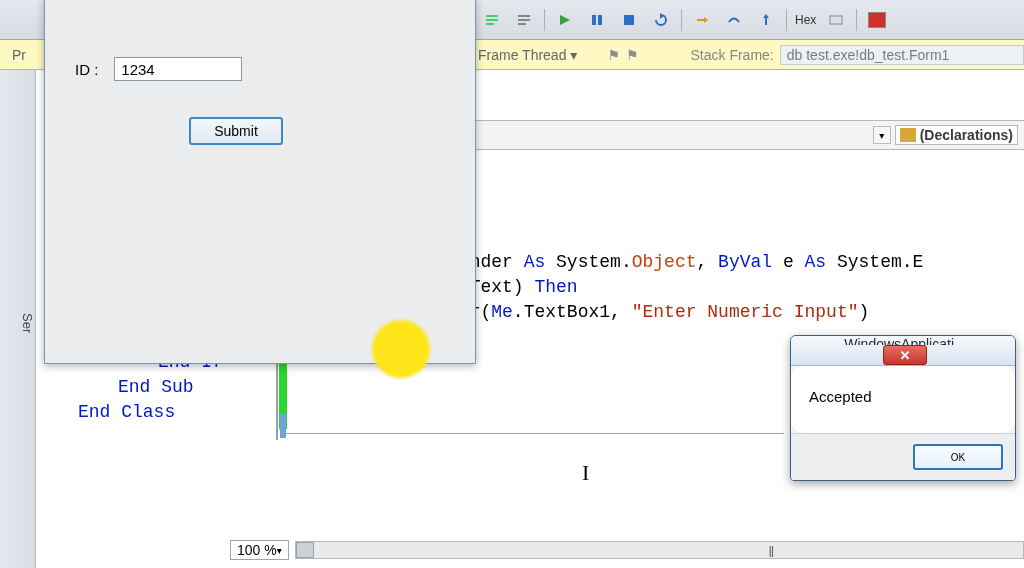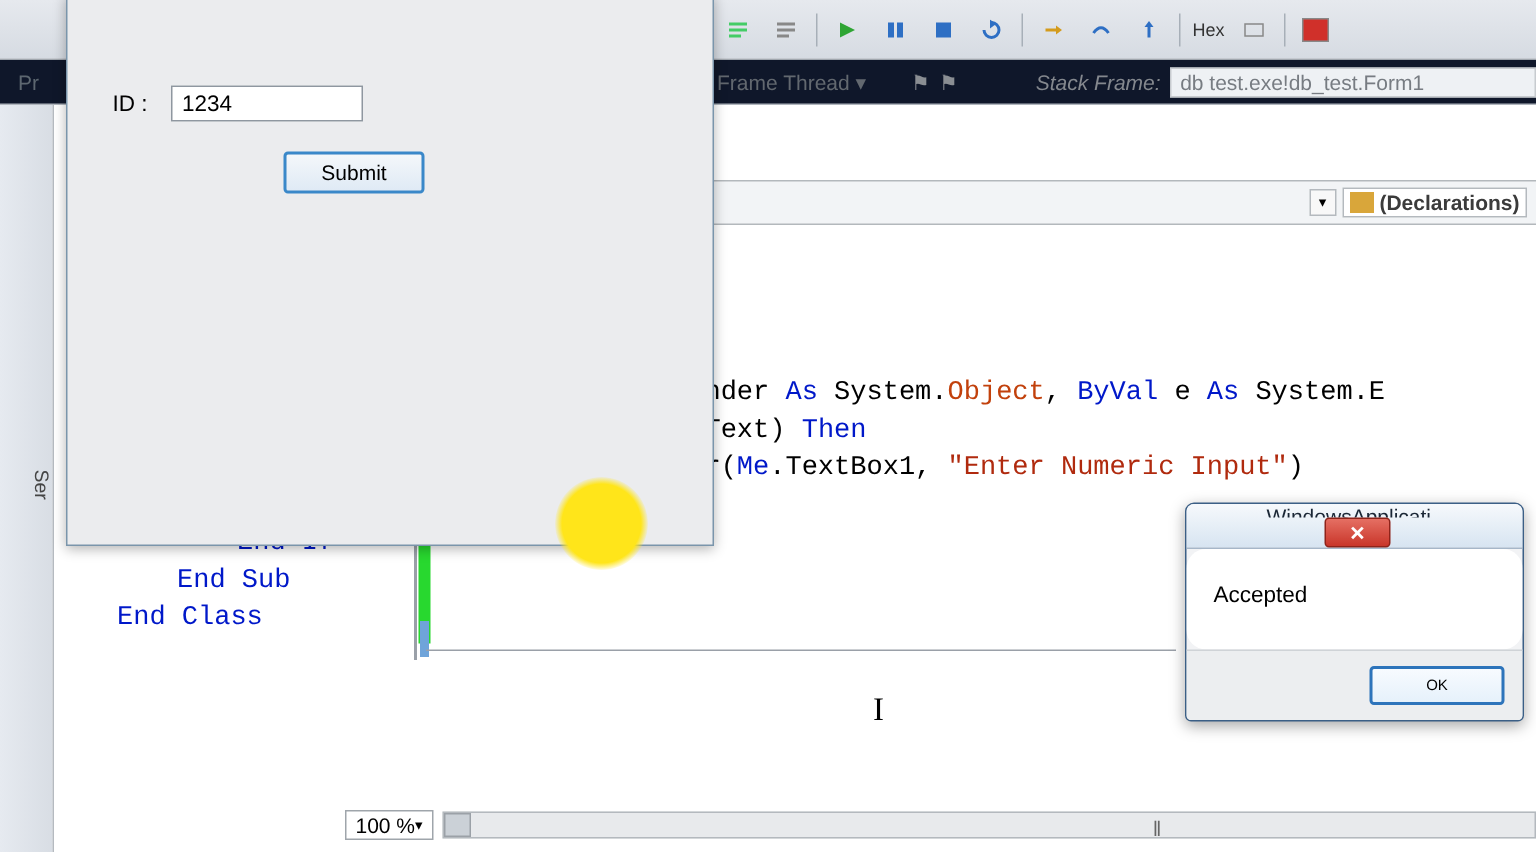--- a/index.html
+++ b/index.html
@@ -35,33 +35,33 @@
     font-size: 12px; color: #333;
   }
   .color-swatch {
     width: 18px; height: 16px; background: #d0302a;
     border: 1px solid #888;
   }
 
   
   .debugbar {
     position: absolute; top: 40px; left: 0; right: 0; height: 30px;
-    background: #0f172a;
+    background: #fef9c3;
     border-bottom: 1px solid #b0b6bd;
     display: flex; align-items: center;
     padding-left: 12px;
     font-size: 14px;
     color: #5d6770;
   }
   .debugbar .trunc { width: 14px; overflow: hidden; }
   .debugbar .dropdown {
     margin-left: 452px;
     color: #62686f;
   }
-  .debugbar .stack-label { margin-left: 52px; color: #84888e; font-style: italic; }
+  .debugbar .stack-label { margin-left: 52px; color: #84888e; }
   .debugbar .stack-val {
     border: 1px solid #c7cbcf;
     background: #eef1f4;
     color: #777c82;
     padding: 1px 6px;
     margin-left: 6px;
     font-size: 14px;
     flex: 1;
     white-space: nowrap; overflow: hidden;
   }
@@ -181,21 +181,21 @@
     font-size: 15px;
   }
   .formwin input[type=text]{
     width: 128px; height: 24px;
     border: 1px solid #8f97a0;
     background:#fff;
     padding: 2px 6px;
     font-size: 15px;
   }
   .formwin .submit {
-    position:absolute; top:104px; left:144px;
+    position:absolute; top:120px; left:144px;
     width: 94px; height: 28px;
     border: 2px solid #3a88c9;
     background: linear-gradient(#f4f7fa,#dfeaf5);
     font-size: 14px;
     border-radius: 3px;
   }
 
   
   .spot {
     position:absolute; top:318px; left:370px;

